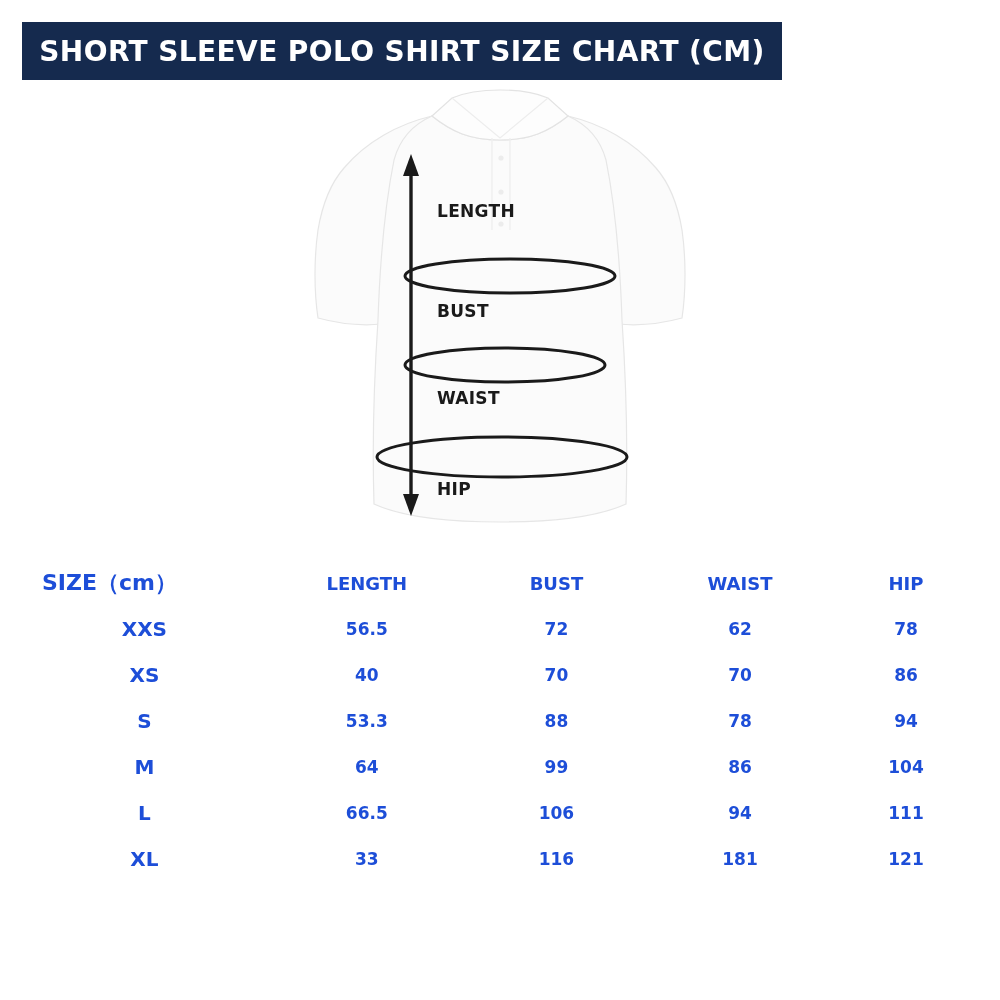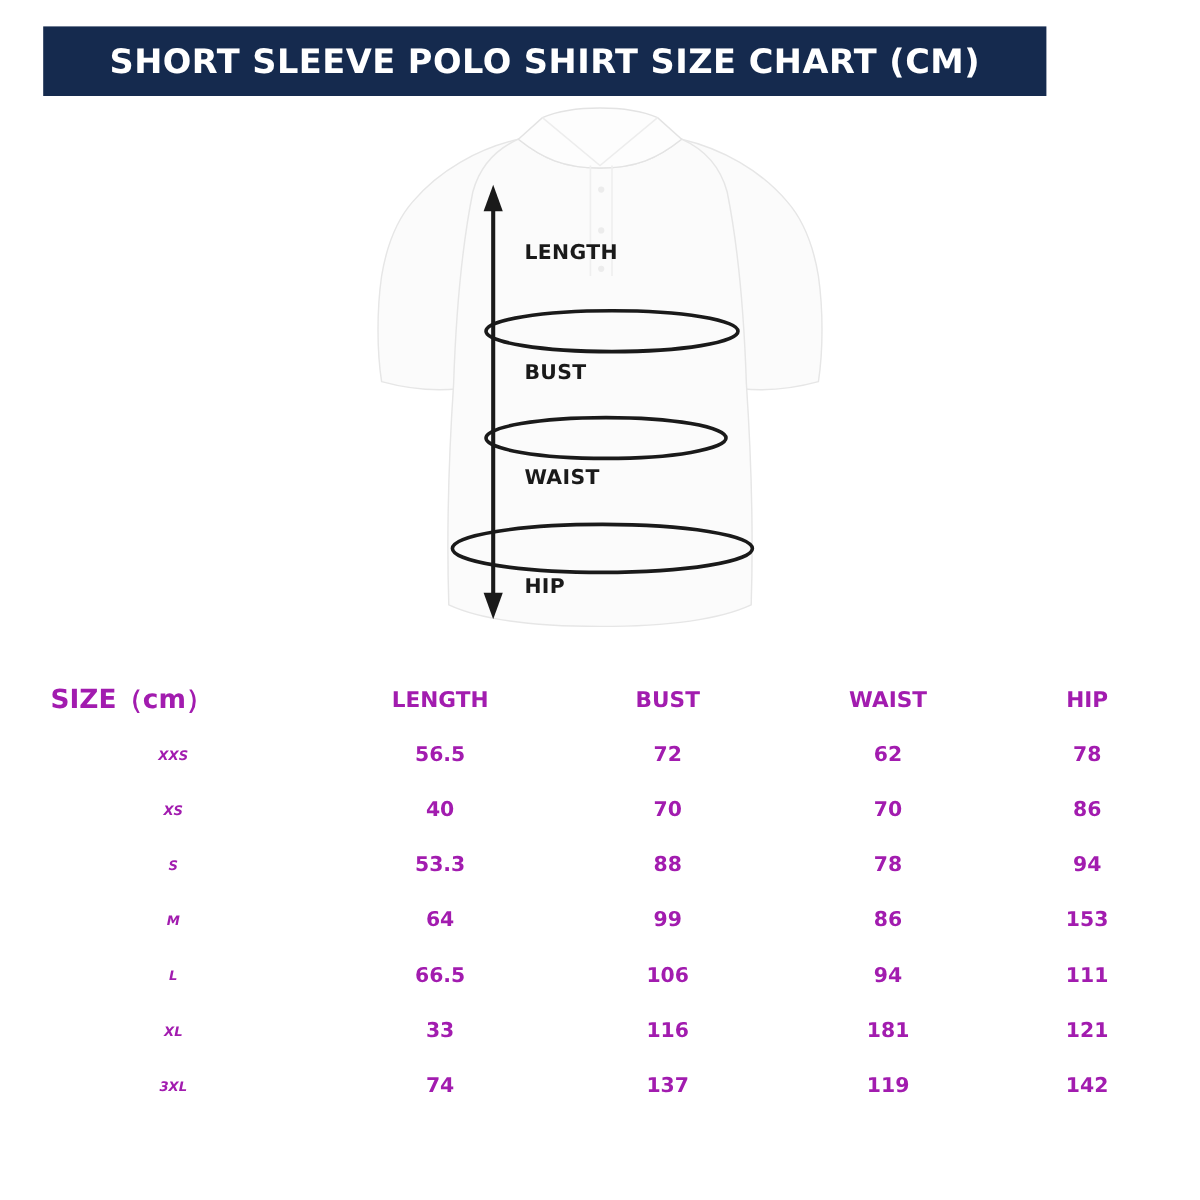--- a/index.html
+++ b/index.html
@@ -18,27 +18,26 @@
     width: 1000px;
     height: 1000px;
     background: #ffffff;
   }
 
   
   .header-bar {
     position: absolute;
     left: 22px;
     top: 22px;
-    width: 836px;
+    width: 760px;
     height: 58px;
     background: #152a4e;
     display: flex;
     align-items: center;
     justify-content: center;
-    margin-left: 14px;
   }
   .header-title {
     color: #ffffff;
     font-size: 28px;
     font-weight: bold;
     letter-spacing: 0.4px;
     font-family: "DejaVu Sans", sans-serif;
     white-space: nowrap;
   }
 
@@ -72,39 +71,38 @@
     left: 20px;
     top: 560px;
     width: 960px;
     border-collapse: collapse;
     font-family: "DejaVu Sans", sans-serif;
   }
   .size-table th,
   .size-table td {
     text-align: center;
     font-weight: bold;
-    color: #a21caf;
+    color: #1d4ed8;
     padding: 0;
     height: 46px;
     vertical-align: middle;
   }
   .size-table th {
     font-size: 18px;
   }
   .size-table td {
     font-size: 17px;
   }
   .size-table th.col-size {
     font-size: 22px;
     text-align: left;
     padding-left: 22px;
   }
   .size-table td.col-size {
-    font-size: 11px;
-    font-style: italic;
+    font-size: 20px;
   }
   .col-size   { width: 232px; }
   .col-length { width: 200px; }
   .col-bust   { width: 188px; }
   .col-waist  { width: 188px; }
   .col-hip    { width: 152px; }
 </style>
 </head>
 <body>
 
@@ -190,39 +188,32 @@
         <td class="col-length">53.3</td>
         <td class="col-bust">88</td>
         <td class="col-waist">78</td>
         <td class="col-hip">94</td>
       </tr>
       <tr>
         <td class="col-size">M</td>
         <td class="col-length">64</td>
         <td class="col-bust">99</td>
         <td class="col-waist">86</td>
-        <td class="col-hip">153</td>
+        <td class="col-hip">104</td>
       </tr>
       <tr>
         <td class="col-size">L</td>
         <td class="col-length">66.5</td>
         <td class="col-bust">106</td>
         <td class="col-waist">94</td>
         <td class="col-hip">111</td>
       </tr>
       <tr>
         <td class="col-size">XL</td>
         <td class="col-length">33</td>
         <td class="col-bust">116</td>
         <td class="col-waist">181</td>
         <td class="col-hip">121</td>
       </tr>
-      <tr>
-        <td class="col-size">3XL</td>
-        <td class="col-length">74</td>
-        <td class="col-bust">137</td>
-        <td class="col-waist">119</td>
-        <td class="col-hip">142</td>
-      </tr>
     </tbody>
   </table>
 
 </div>
 
 </body></html>

